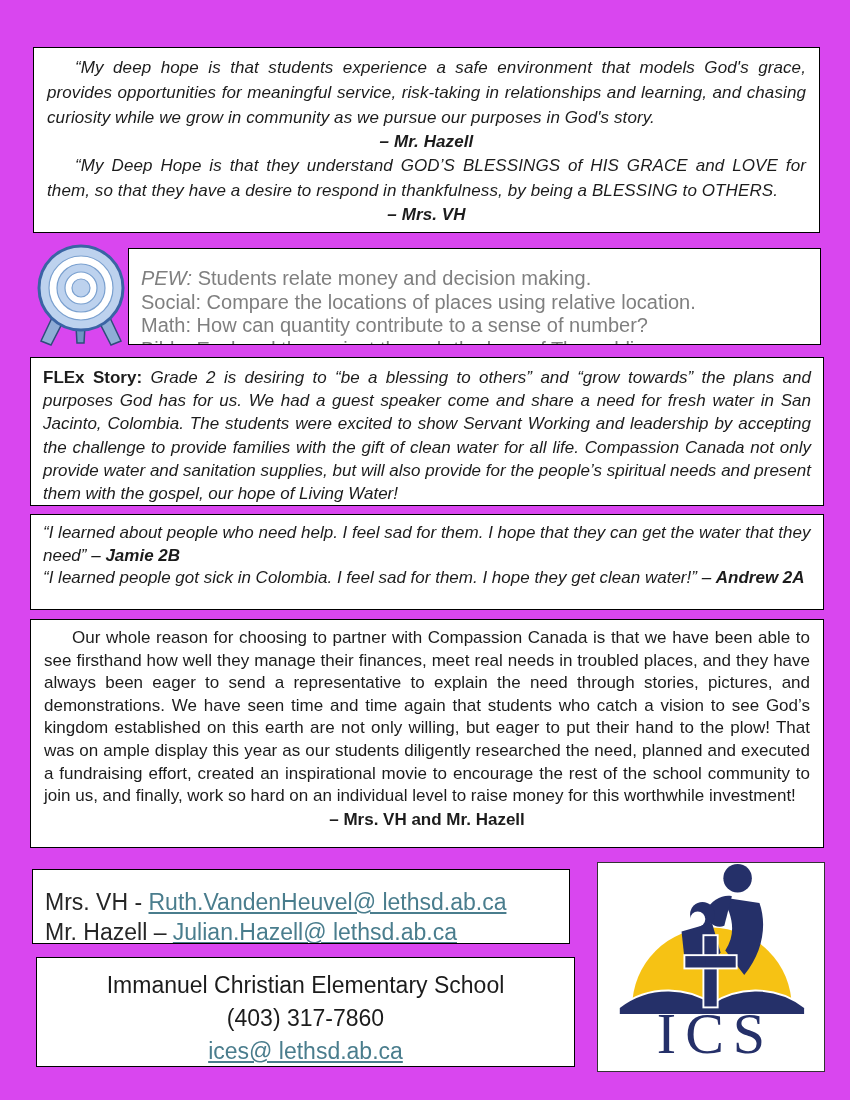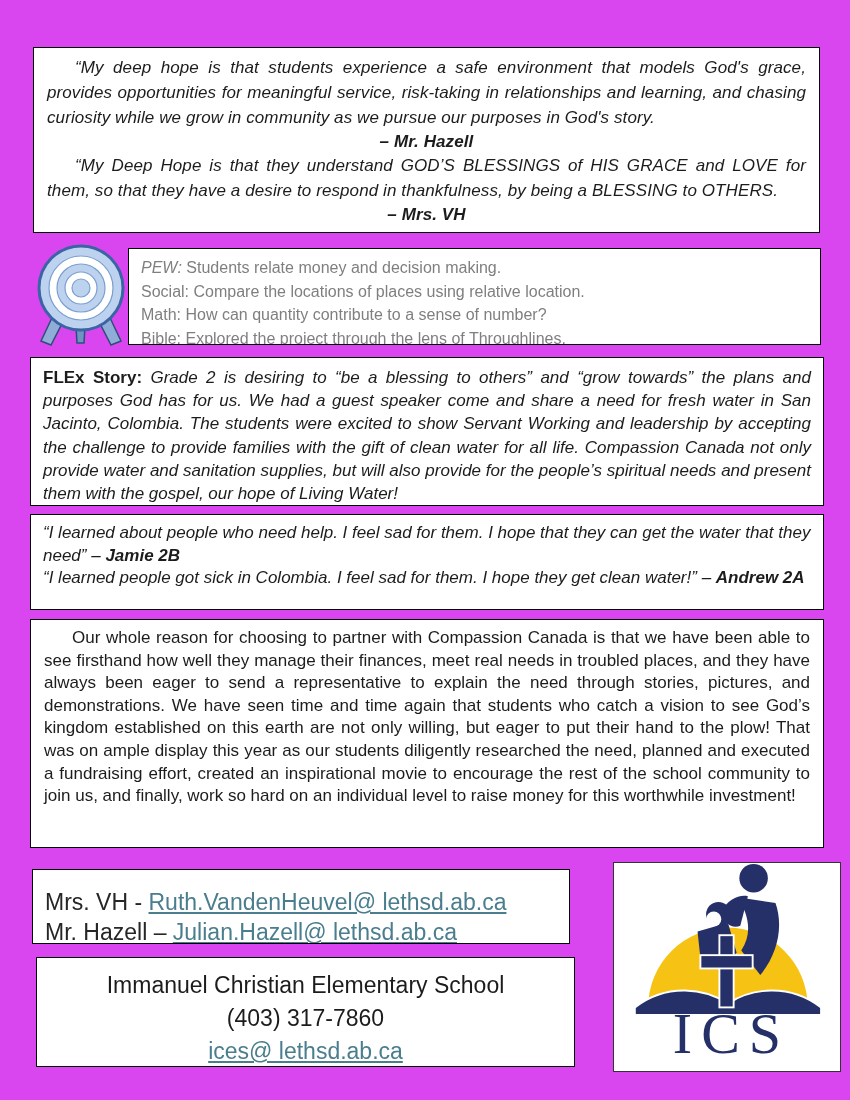--- a/index.html
+++ b/index.html
@@ -10,22 +10,22 @@
   .box { position:absolute; border:1.5px solid #000; background:#fff; overflow:hidden; }
 
   
   .box-deephope { left:33px; top:47px; width:787px; height:186px; padding:7px 13px 0 13px;
     font-style:italic; font-size:17px; line-height:25px; letter-spacing:0.1px; }
   .box-deephope p.q { text-align:justify; text-indent:28px; }
   .attr { text-align:center; font-weight:bold; line-height:23px; }
 
   
   .target-wrap { position:absolute; left:35px; top:243px; width:92px; height:106px; }
-  .box-pew { left:128px; top:248px; width:693px; height:97px; padding:7px 12px;
-    color:#7f7f7f; font-size:16px; line-height:23.5px; }
+  .box-pew { left:128px; top:248px; width:693px; height:97px; padding:18px 12px;
+    color:#7f7f7f; font-size:20px; line-height:23.5px; }
   .pew-line .prefix { font-style:normal; }
   .pew-line.first .prefix { font-style:italic; }
 
   
   .box-flex { left:30px; top:357px; width:794px; height:149px; padding:8px 12px;
     font-size:17px; line-height:23.2px; text-align:justify; }
   .box-flex .lead { font-weight:bold; font-style:normal; }
   .box-flex .body { font-style:italic; }
 
   
@@ -42,21 +42,21 @@
   .box-contacts { left:32px; top:869px; width:538px; height:75px; padding:17px 12px;
     font-size:23px; line-height:30px; color:#262626; }
   a.mail { color:#4a7d8d; text-decoration:underline; }
 
   
   .box-school { left:36px; top:957px; width:539px; height:110px; padding:11px 10px;
     font-size:23px; line-height:33px; text-align:center; color:#1c1c1c; }
 
   
   .box-logo { left:597px; top:862px; width:228px; height:210px; border:1.5px solid #333;
-    display:flex; flex-direction:column; align-items:center; justify-content:flex-start;margin-left:16px; }
+    display:flex; flex-direction:column; align-items:center; justify-content:flex-start; }
   .ics-text { font-family:"Liberation Serif", serif; font-size:58px; line-height:54px;
     color:#253069; letter-spacing:9px; text-indent:9px; margin-top:-8px; }
 </style>
 </head>
 <body>
 
 <div class="page">
 
   <div class="box box-deephope">
     <p class="q">“My deep hope is that students experience a safe environment that models God's grace, provides opportunities for meaningful service, risk-taking in relationships and learning, and chasing curiosity while we grow in community as we pursue our purposes in God's story.</p>
@@ -89,20 +89,21 @@
     <p><span class="lead">FLEx Story:</span><span class="body"> Grade 2 is desiring to “be a blessing to others” and “grow towards” the plans and purposes God has for us. We had a guest speaker come and share a need for fresh water in San Jacinto, Colombia. The students were excited to show Servant Working and leadership by accepting the challenge to provide families with the gift of clean water for all life. Compassion Canada not only provide water and sanitation supplies, but will also provide for the people’s spiritual needs and present them with the gospel, our hope of Living Water!</span></p>
   </div>
 
   <div class="box box-squotes">
     <div><span>“I learned about people who need help. I feel sad for them. I hope that they can get the water that they need” – </span><b>Jamie 2B</b></div>
     <div><span>“I learned people got sick in Colombia. I feel sad for them. I hope they get clean water!” – </span><b>Andrew 2A</b></div>
   </div>
 
   <div class="box box-closing">
     <p class="q">Our whole reason for choosing to partner with Compassion Canada is that we have been able to see firsthand how well they manage their finances, meet real needs in troubled places, and they have always been eager to send a representative to explain the need through stories, pictures, and demonstrations. We have seen time and time again that students who catch a vision to see God’s kingdom established on this earth are not only willing, but eager to put their hand to the plow! That was on ample display this year as our students diligently researched the need, planned and executed a fundraising effort, created an inspirational movie to encourage the rest of the school community to join us, and finally, work so hard on an individual level to raise money for this worthwhile investment!</p>
+    <div class="attr">– Mrs. VH and Mr. Hazell</div>
   </div>
 
   <div class="box box-contacts">
     <div><span>Mrs. VH - </span><a class="mail" href="#">Ruth.VandenHeuvel@ lethsd.ab.ca</a></div>
     <div><span>Mr. Hazell – </span><a class="mail" href="#">Julian.Hazell@ lethsd.ab.ca</a></div>
   </div>
 
   <div class="box box-school">
     <div>Immanuel Christian Elementary School</div>
     <div>(403) 317-7860</div>

